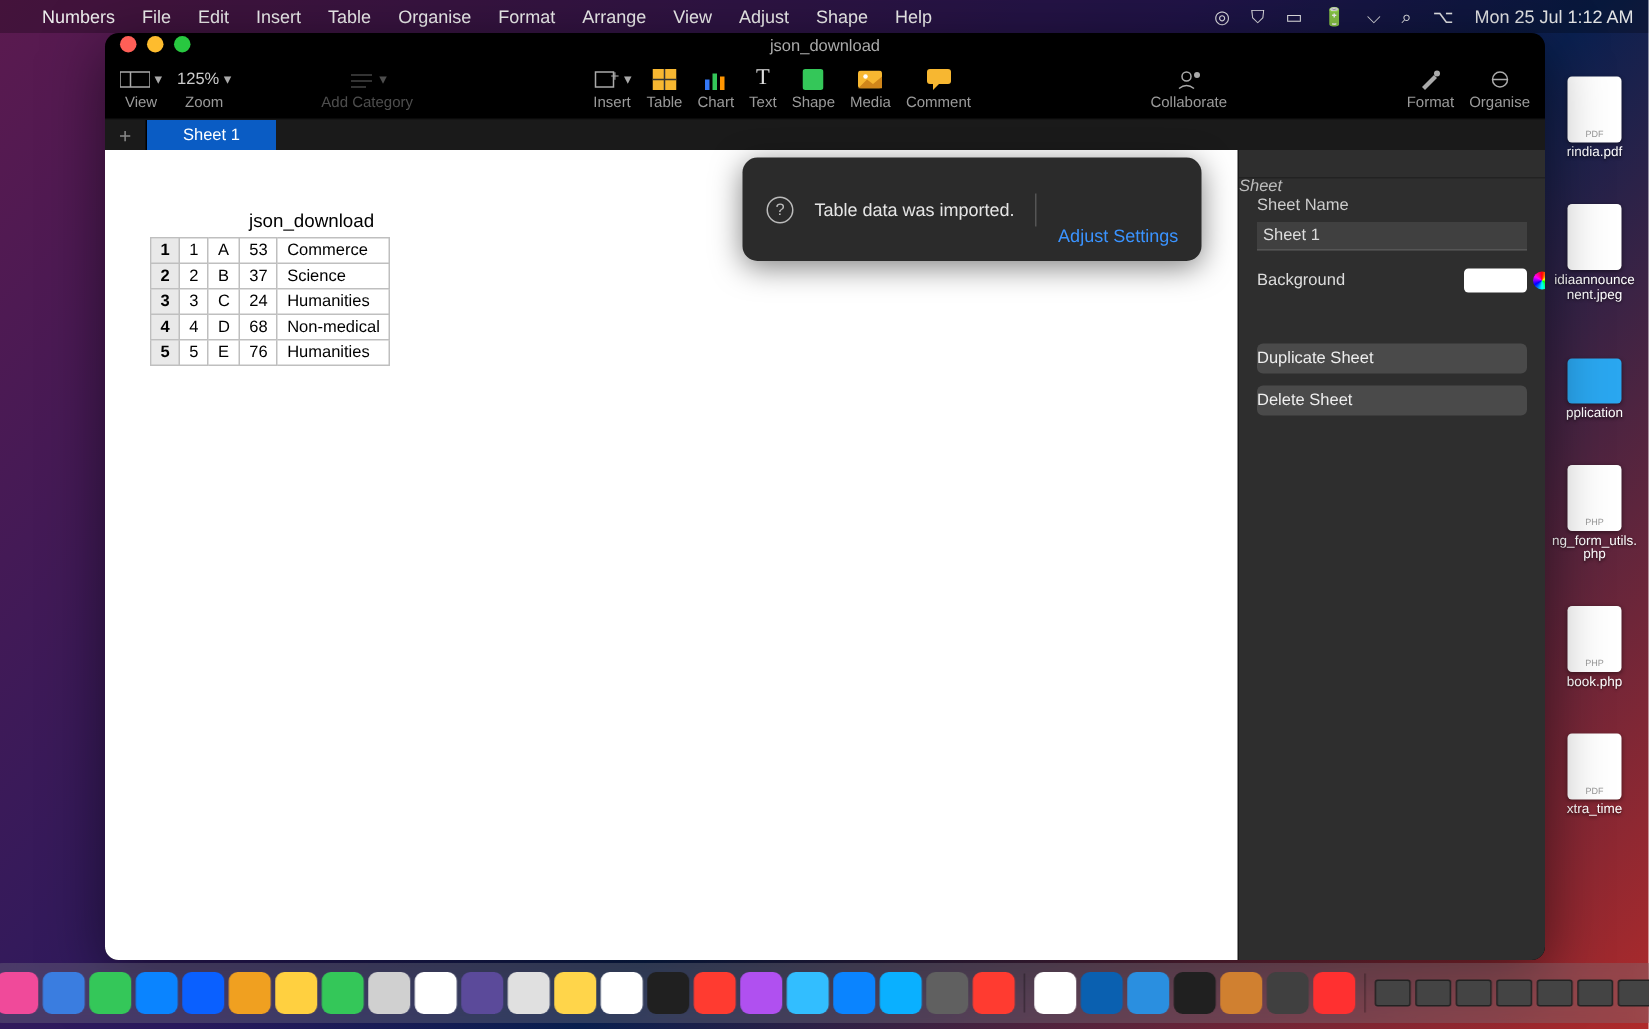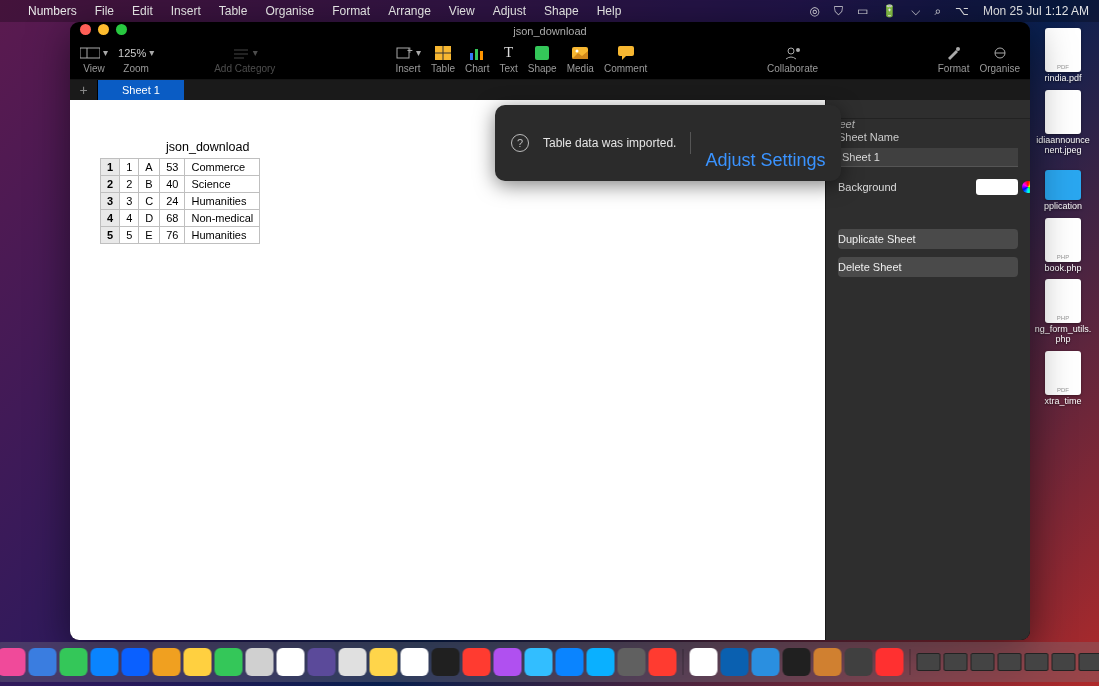--- a/index.html
+++ b/index.html
@@ -6,21 +6,21 @@
   body { width: 1099px; height: 686px; background: linear-gradient(135deg, #5b1a4f 0%, #2a1a5e 45%, #0a2050 60%, #b02a2a 100%); overflow: hidden; position: relative; color: #fff; font-size: 12px; }
   
   .menubar { height: 22px; background: rgba(0,0,0,0.25); display: flex; align-items: center; padding: 0 10px; gap: 18px; font-size: 12px; color: #eee; }
   .menubar .apple { font-size: 14px; }
   .menubar .app { font-weight: 400; }
   .menubar .spacer { flex: 1; }
   .menubar .right { display: flex; align-items: center; gap: 14px; }
   .menubar .right span { opacity: 0.95; }
   
   .desktop-icons { position: absolute; right: 6px; top: 28px; width: 60px; display: flex; flex-direction: column; gap: 6px; align-items: center; }
-  .desk-item { width: 58px; text-align: center; }
+  .desk-item { width: 58px; text-align: center; margin-top: 23px; }
   .desk-thumb { width: 36px; height: 44px; background: #fff; border-radius: 3px; margin: 0 auto 2px; box-shadow: 0 1px 3px rgba(0,0,0,0.4); position: relative; }
   .desk-thumb.folder { background: #2aa7f0; height: 30px; margin-top: 8px; border-radius: 3px; }
   .desk-thumb .ext { position:absolute; bottom:2px; left:0; right:0; font-size:6px; color:#999; text-align:center; }
   .desk-label { font-size: 9px; color: #fff; text-shadow: 0 1px 2px rgba(0,0,0,0.6); line-height: 1.1; word-break: break-word; }
   
   .window { position: absolute; left: 70px; top: 22px; width: 960px; height: 618px; background: #000000; border-radius: 9px; box-shadow: 0 10px 40px rgba(0,0,0,0.5); display: flex; flex-direction: column; overflow: hidden; }
   .titlebar { height: 16px; display: flex; align-items: center; justify-content: center; position: relative; color: #aaa; font-size: 11px; padding-top:2px;}
   .traffic { position: absolute; left: 10px; top: 2px; display: flex; gap: 7px; }
   .traffic span { width: 11px; height: 11px; border-radius: 50%; display: inline-block; }
   .tr-r { background: #ff5f57; } .tr-y { background: #febc2e; } .tr-g { background: #28c840; }
@@ -52,21 +52,21 @@
   .sheet-table { position: absolute; left: 30px; top: 58px; border-collapse: collapse; font-size: 11px; color: #000; }
   .sheet-table th, .sheet-table td { border: 1px solid #bfbfbf; padding: 2px 6px; height: 17px; text-align: left; }
   .sheet-table th { background: #e9e9e9; font-weight: 600; }
   .sheet-table .rownum { background: #e9e9e9; font-weight: 600; text-align: center; width: 16px;}
   .sheet-table td.num { text-align: right; }
   
   .toast { position: absolute; left: 495px; top: 105px; background: #2b2b2b; border-radius: 10px; padding: 10px 16px; display: flex; align-items: center; gap: 14px; box-shadow: 0 4px 20px rgba(0,0,0,0.5); }
   .toast .qicon { width: 18px; height: 18px; border: 1.5px solid #bbb; border-radius: 50%; display:flex; align-items:center; justify-content:center; color:#bbb; font-size:11px;}
   .toast .msg { color: #e5e5e5; font-size: 12px; }
   .toast .divider { width:1px; height: 22px; background:#555; }
-  .toast .action { color: #3a93ff; font-size: 18px; margin-top: 35px; }
+  .toast .action { color: #3a93ff; font-size: 12px; margin-top: 35px; }
   
   .dock { position: absolute; left: 50%; transform: translateX(-50%); bottom: 4px; height: 40px; background: rgba(120,120,130,0.35); border-radius: 12px; padding: 4px 8px; display: flex; align-items: center; gap: 3px; -webkit-backdrop-filter: blur(6px); backdrop-filter: blur(6px); }
   .dock .dicon { width: 28px; height: 28px; border-radius: 6px; }
   .dock .dsep { width: 1px; height: 26px; background: rgba(0,0,0,0.3); margin: 0 3px;}
   .dock .mini { width: 24px; height: 18px; border-radius: 2px; background: #444; border:1px solid #222;}
   svg { display:block; }
 </style>
 </head>
 <body>
 
@@ -109,27 +109,27 @@
       <div class="desk-label">idiaannouncenent.jpeg</div>
     </div>
   <div class="desk-item">
       <div class="desk-thumb folder"></div>
       <div class="desk-label">pplication</div>
     </div>
   <div class="desk-item">
       <div class="desk-thumb">
         <span class="ext">PHP</span>
       </div>
-      <div class="desk-label">book.php</div>
+      <div class="desk-label">ng_form_utils.php</div>
     </div>
   <div class="desk-item">
       <div class="desk-thumb">
         <span class="ext">PHP</span>
       </div>
-      <div class="desk-label">ng_form_utils.php</div>
+      <div class="desk-label">book.php</div>
     </div>
   <div class="desk-item">
       <div class="desk-thumb">
         <span class="ext">PDF</span>
       </div>
       <div class="desk-label">xtra_time</div>
     </div>
 </div>
 
 <div class="window">
@@ -280,21 +280,21 @@
           <th class="rownum">1</th>
           <td class="num">1</td>
           <td>A</td>
           <td class="num">53</td>
           <td>Commerce</td>
         </tr>
         <tr>
           <th class="rownum">2</th>
           <td class="num">2</td>
           <td>B</td>
-          <td class="num">40</td>
+          <td class="num">37</td>
           <td>Science</td>
         </tr>
         <tr>
           <th class="rownum">3</th>
           <td class="num">3</td>
           <td>C</td>
           <td class="num">24</td>
           <td>Humanities</td>
         </tr>
         <tr>

